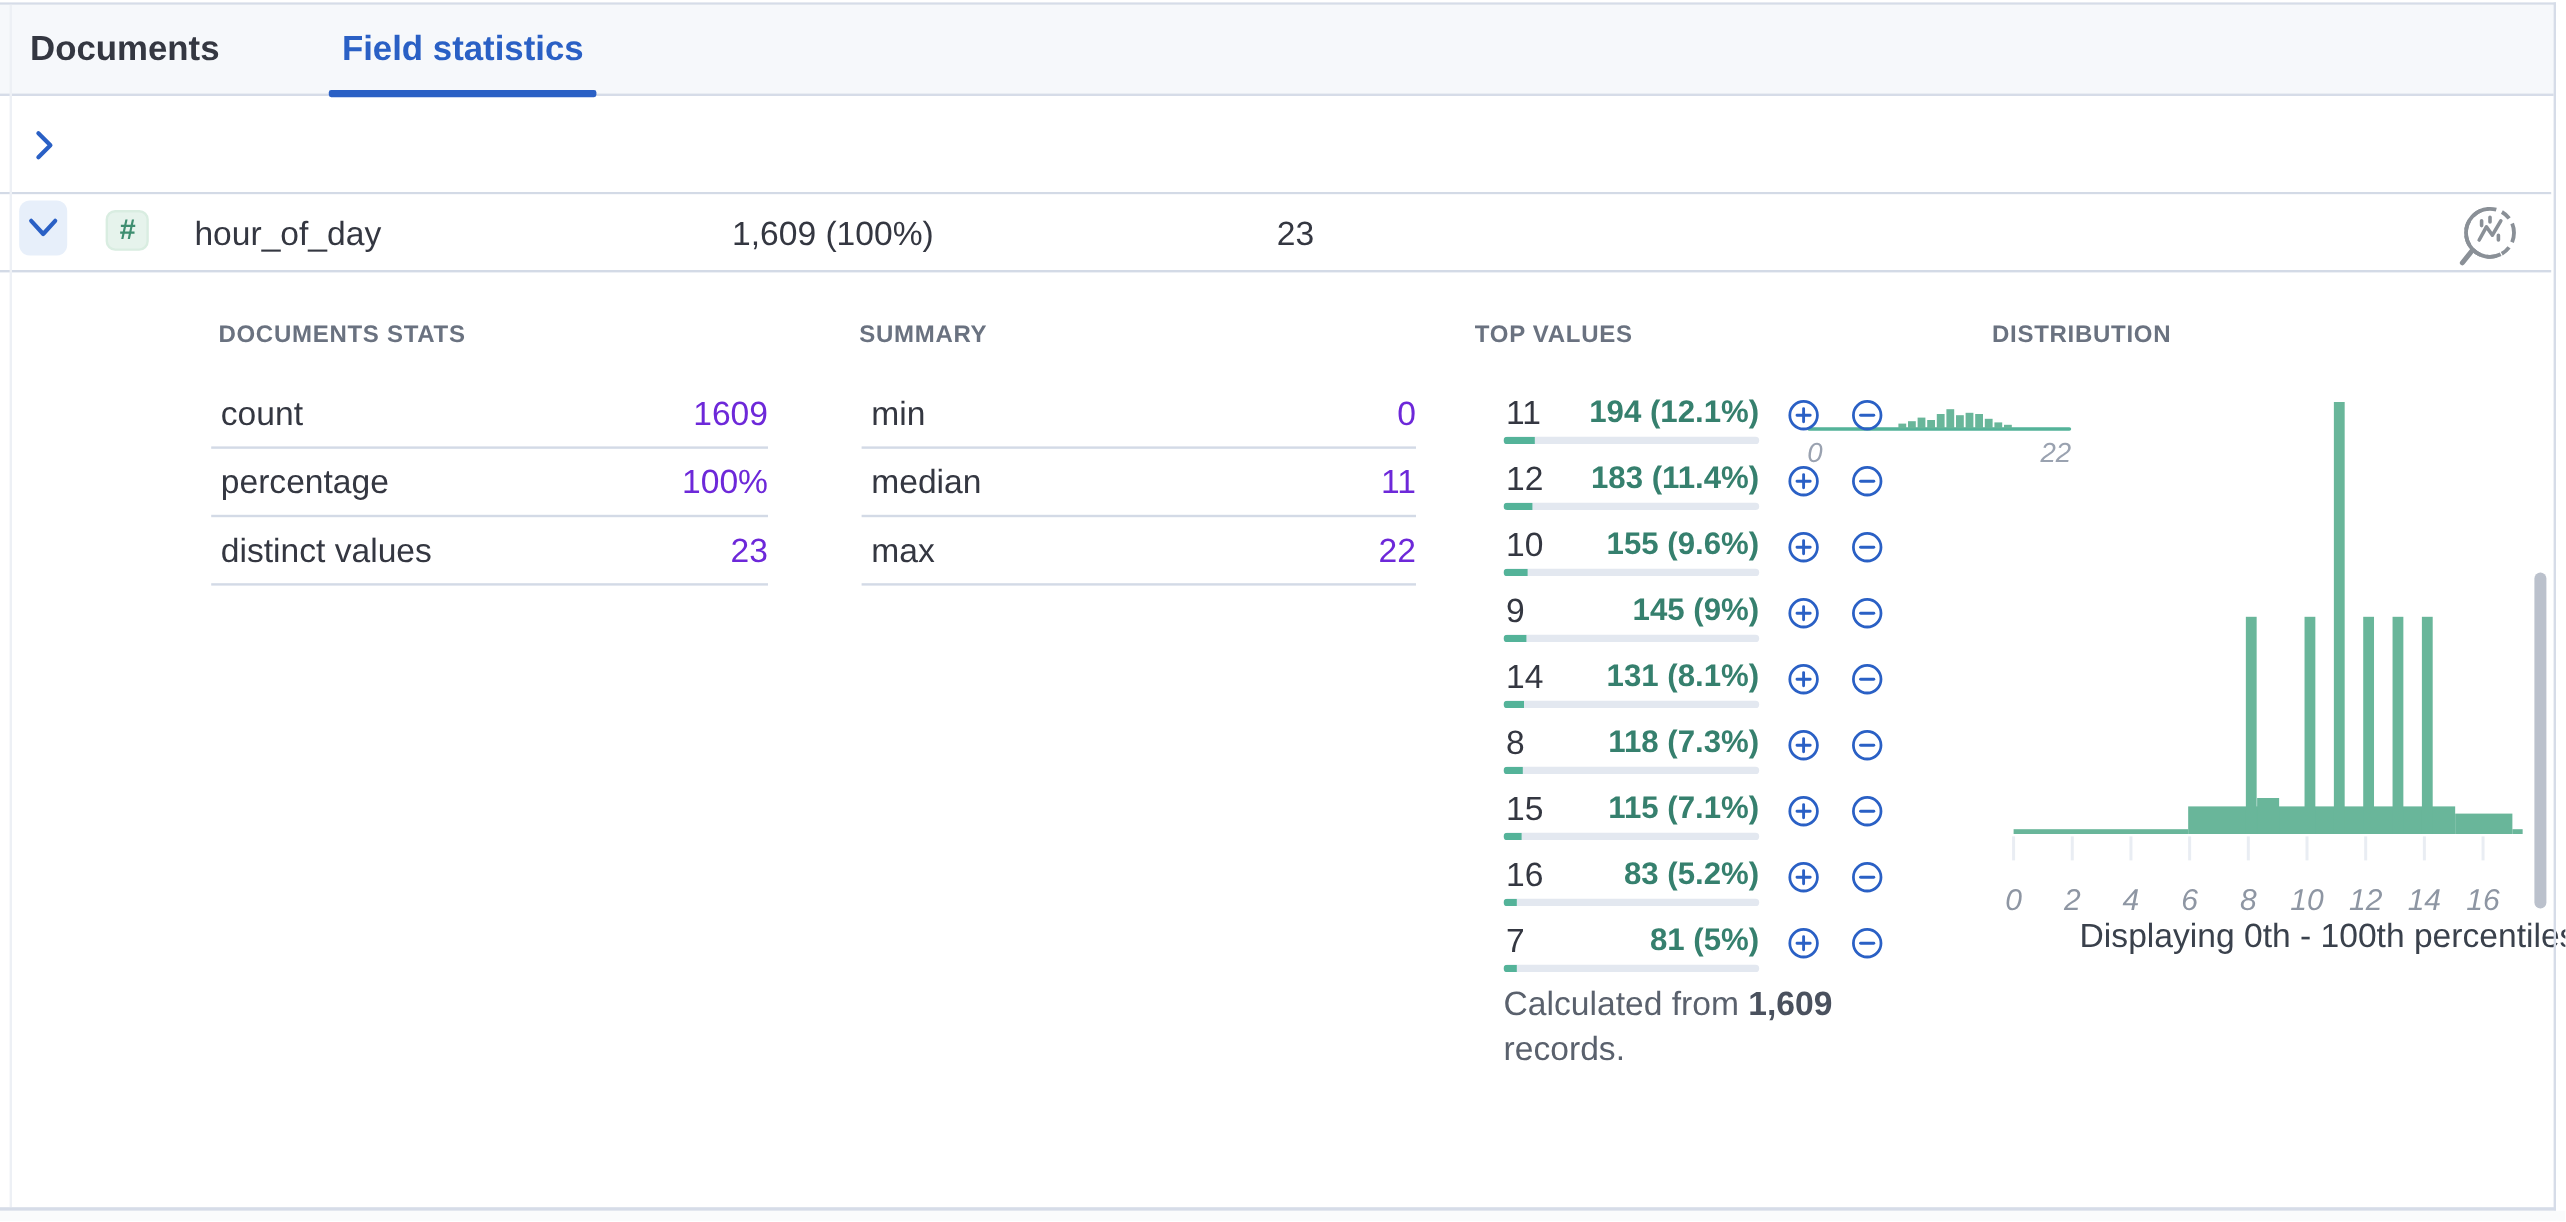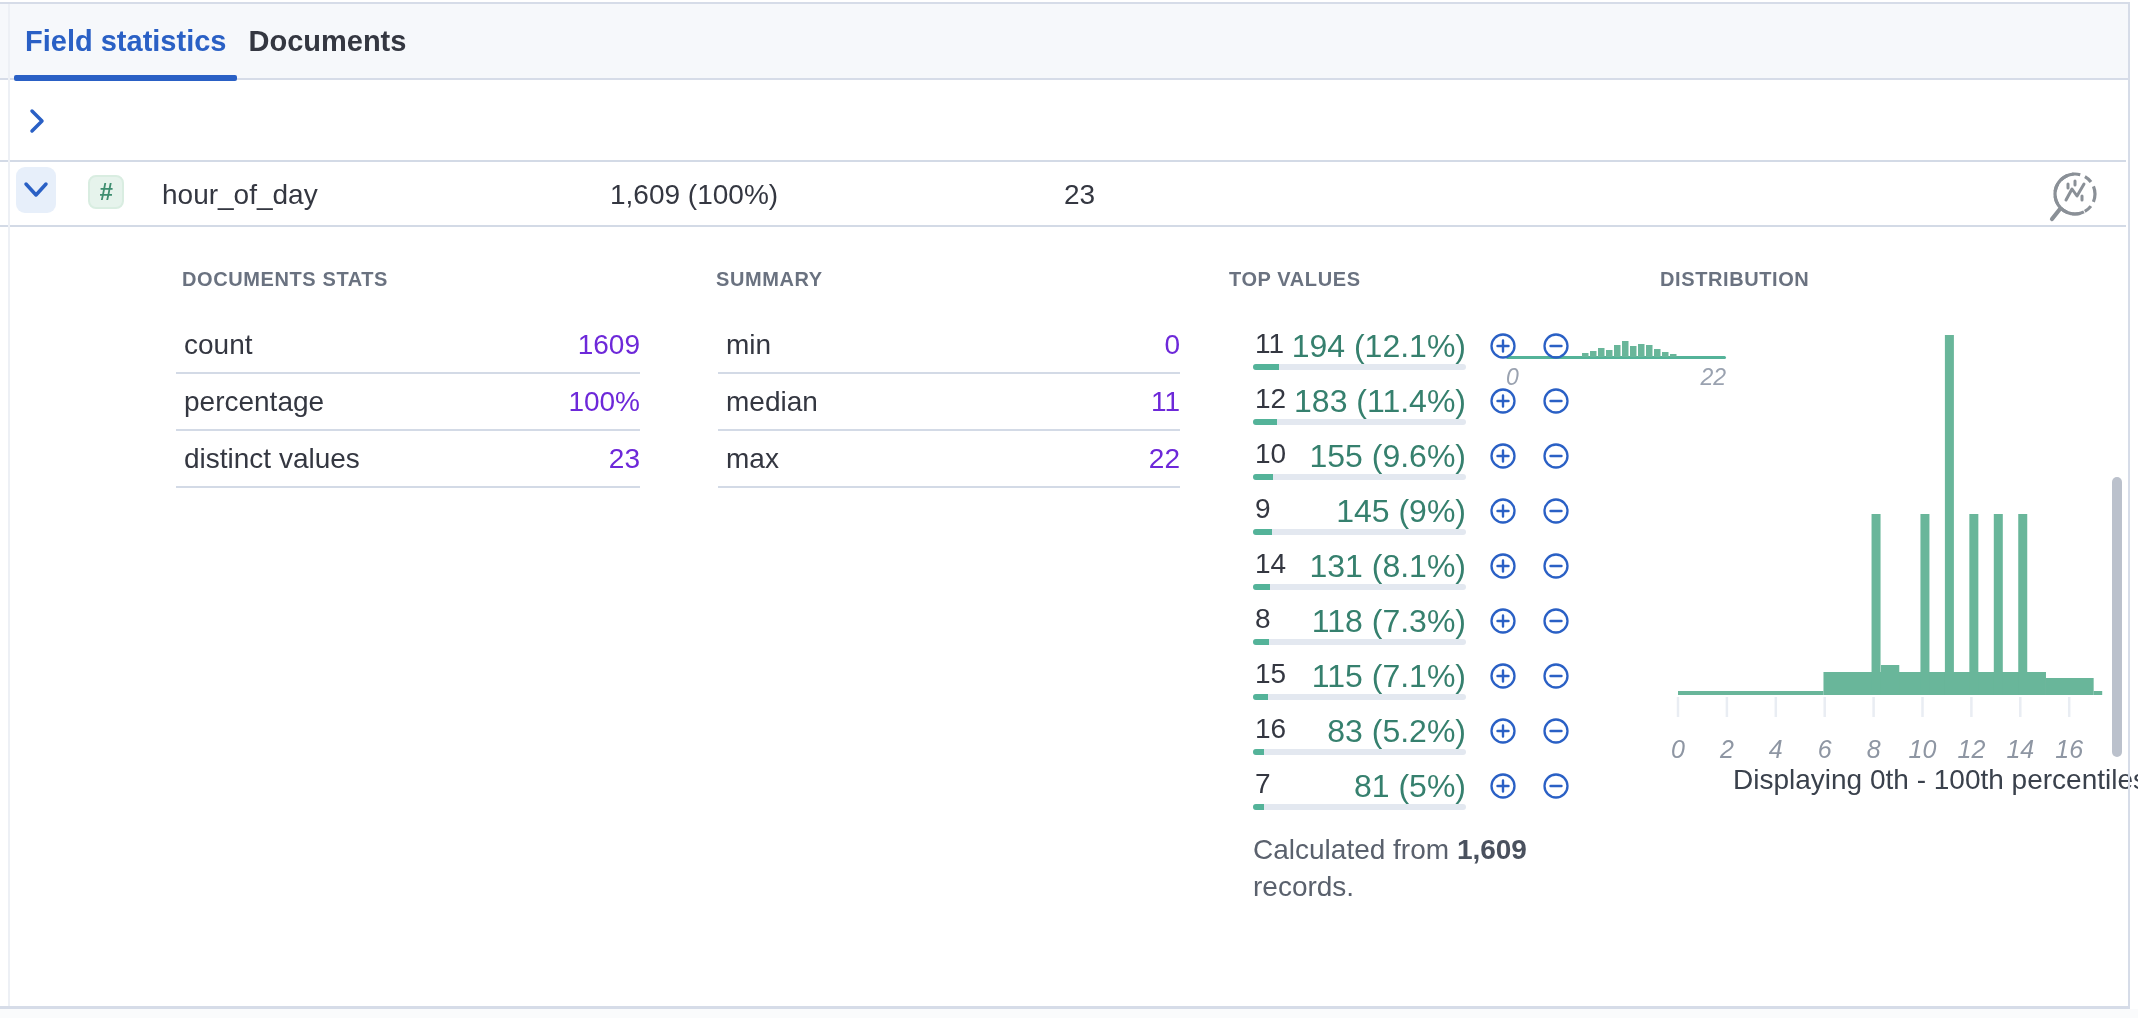--- a/index.html
+++ b/index.html
@@ -40,47 +40,47 @@
   .section-title{position:absolute;top:268px;font-size:20px;font-weight:700;letter-spacing:0.6px;color:#6A7280;}
   .stats-table{position:absolute;top:317px;}
   .stats-row{height:55px;display:flex;align-items:center;justify-content:space-between;
              border-bottom:2px solid #D3DAE6;font-size:28px;}
   .stats-row .lbl{padding-left:8px;color:#343741;}
   .stats-row .val{font-weight:400;color:#6d28d9;}
 
   .topvalues{position:absolute;left:1253px;top:322px;width:340px;}
   .tv-row{position:relative;height:55px;}
   .tv-key{position:absolute;left:2px;top:6px;font-size:28px;color:#343741;}
-  .tv-val{position:absolute;left:0;top:6px;width:213px;text-align:right;font-size:32px;color:#36806E;}
+  .tv-val{position:absolute;left:0;top:6px;width:213px;text-align:right;font-size:26px;color:#36806E;font-weight:bold;}
   .tv-bar{position:absolute;left:0;top:42px;width:213px;height:6px;background:#E3E8F0;border-radius:3px;overflow:hidden;}
   .tv-fill{height:100%;background:#54B399;}
   .tv-icon{position:absolute;top:10px;width:28px;height:28px;cursor:pointer;}
   .tv-icon.plus{left:236px;} .tv-icon.minus{left:289px;}
-  .tv-footnote{margin-top:14px;width:340px;font-size:28px;line-height:37px;color:#5A616D;}
+  .tv-footnote{margin-top:1px;width:340px;font-size:28px;line-height:37px;color:#5A616D;}
   .tv-footnote b{font-weight:700;color:#4A515E;}
 
   .dist-caption{position:absolute;left:1733px;top:764px;font-size:28px;color:#3A414C;white-space:nowrap;}
   .scrollbar{left:2112px;top:477px;width:10px;height:280px;border-radius:6px;background:#BBC1CC;cursor:pointer;}
 
   .spark-wrap{position:absolute;left:1496px;top:166px;}
   .actions-icon{position:absolute;left:2046px;top:8px;cursor:pointer;}
 </style>
 </head>
 <body>
 
 <div class="screen">
 
   <div class="abs top-border"></div>
 
   <div class="abs tab-band" style="left:0;top:4px;">
+    <div class="tab inactive">
+      <span>Documents</span>
+    </div>
     <div class="tab active">
       <span>Field statistics</span>
-    </div>
-    <div class="tab inactive">
-      <span>Documents</span>
     </div>
   </div>
 
   <div class="abs header-row">
     <svg style="left:24px;top:24px;" width="26" height="30" viewBox="0 0 26 30">
       <path d="M8 5 L18 15 L8 25" fill="none" stroke="#2A60C5" stroke-width="3.5" stroke-linecap="round" stroke-linejoin="round"></path>
     </svg>
     <span class="hcell" style="left:76px;">Type</span>
     <span class="hcell" style="left:160px;">Name</span>
     <span class="hcell" style="left:228px;">↑</span>

